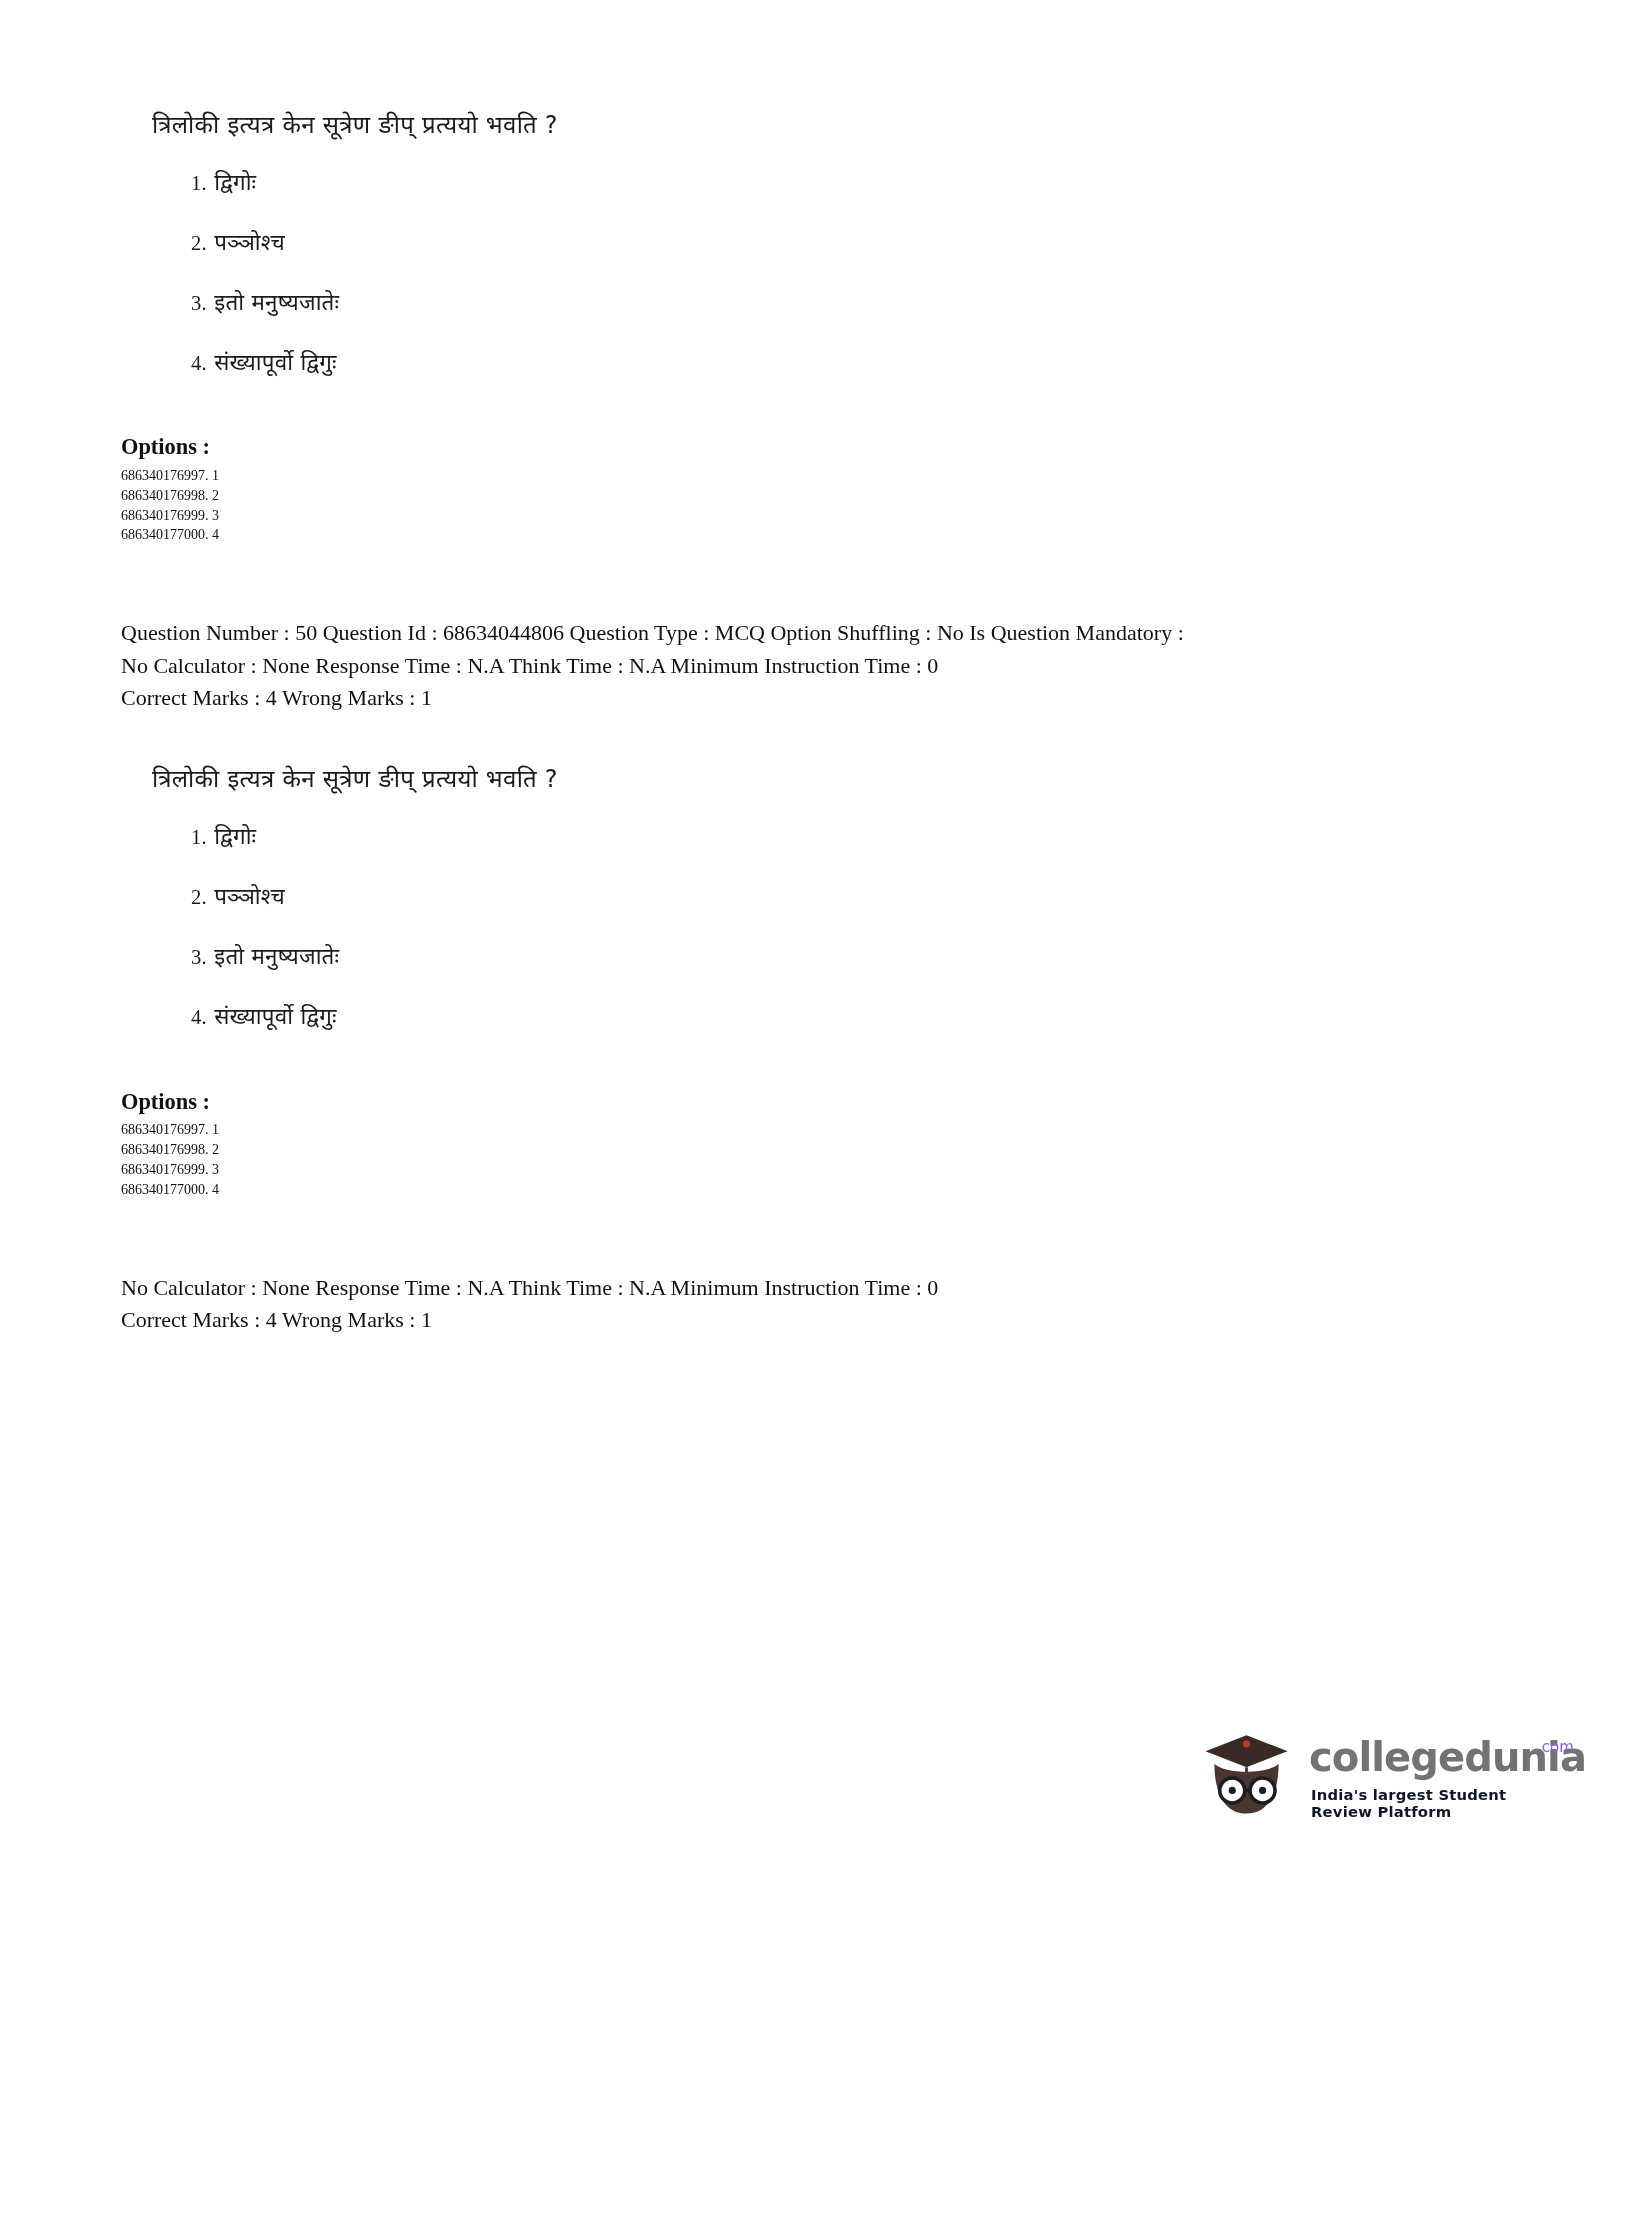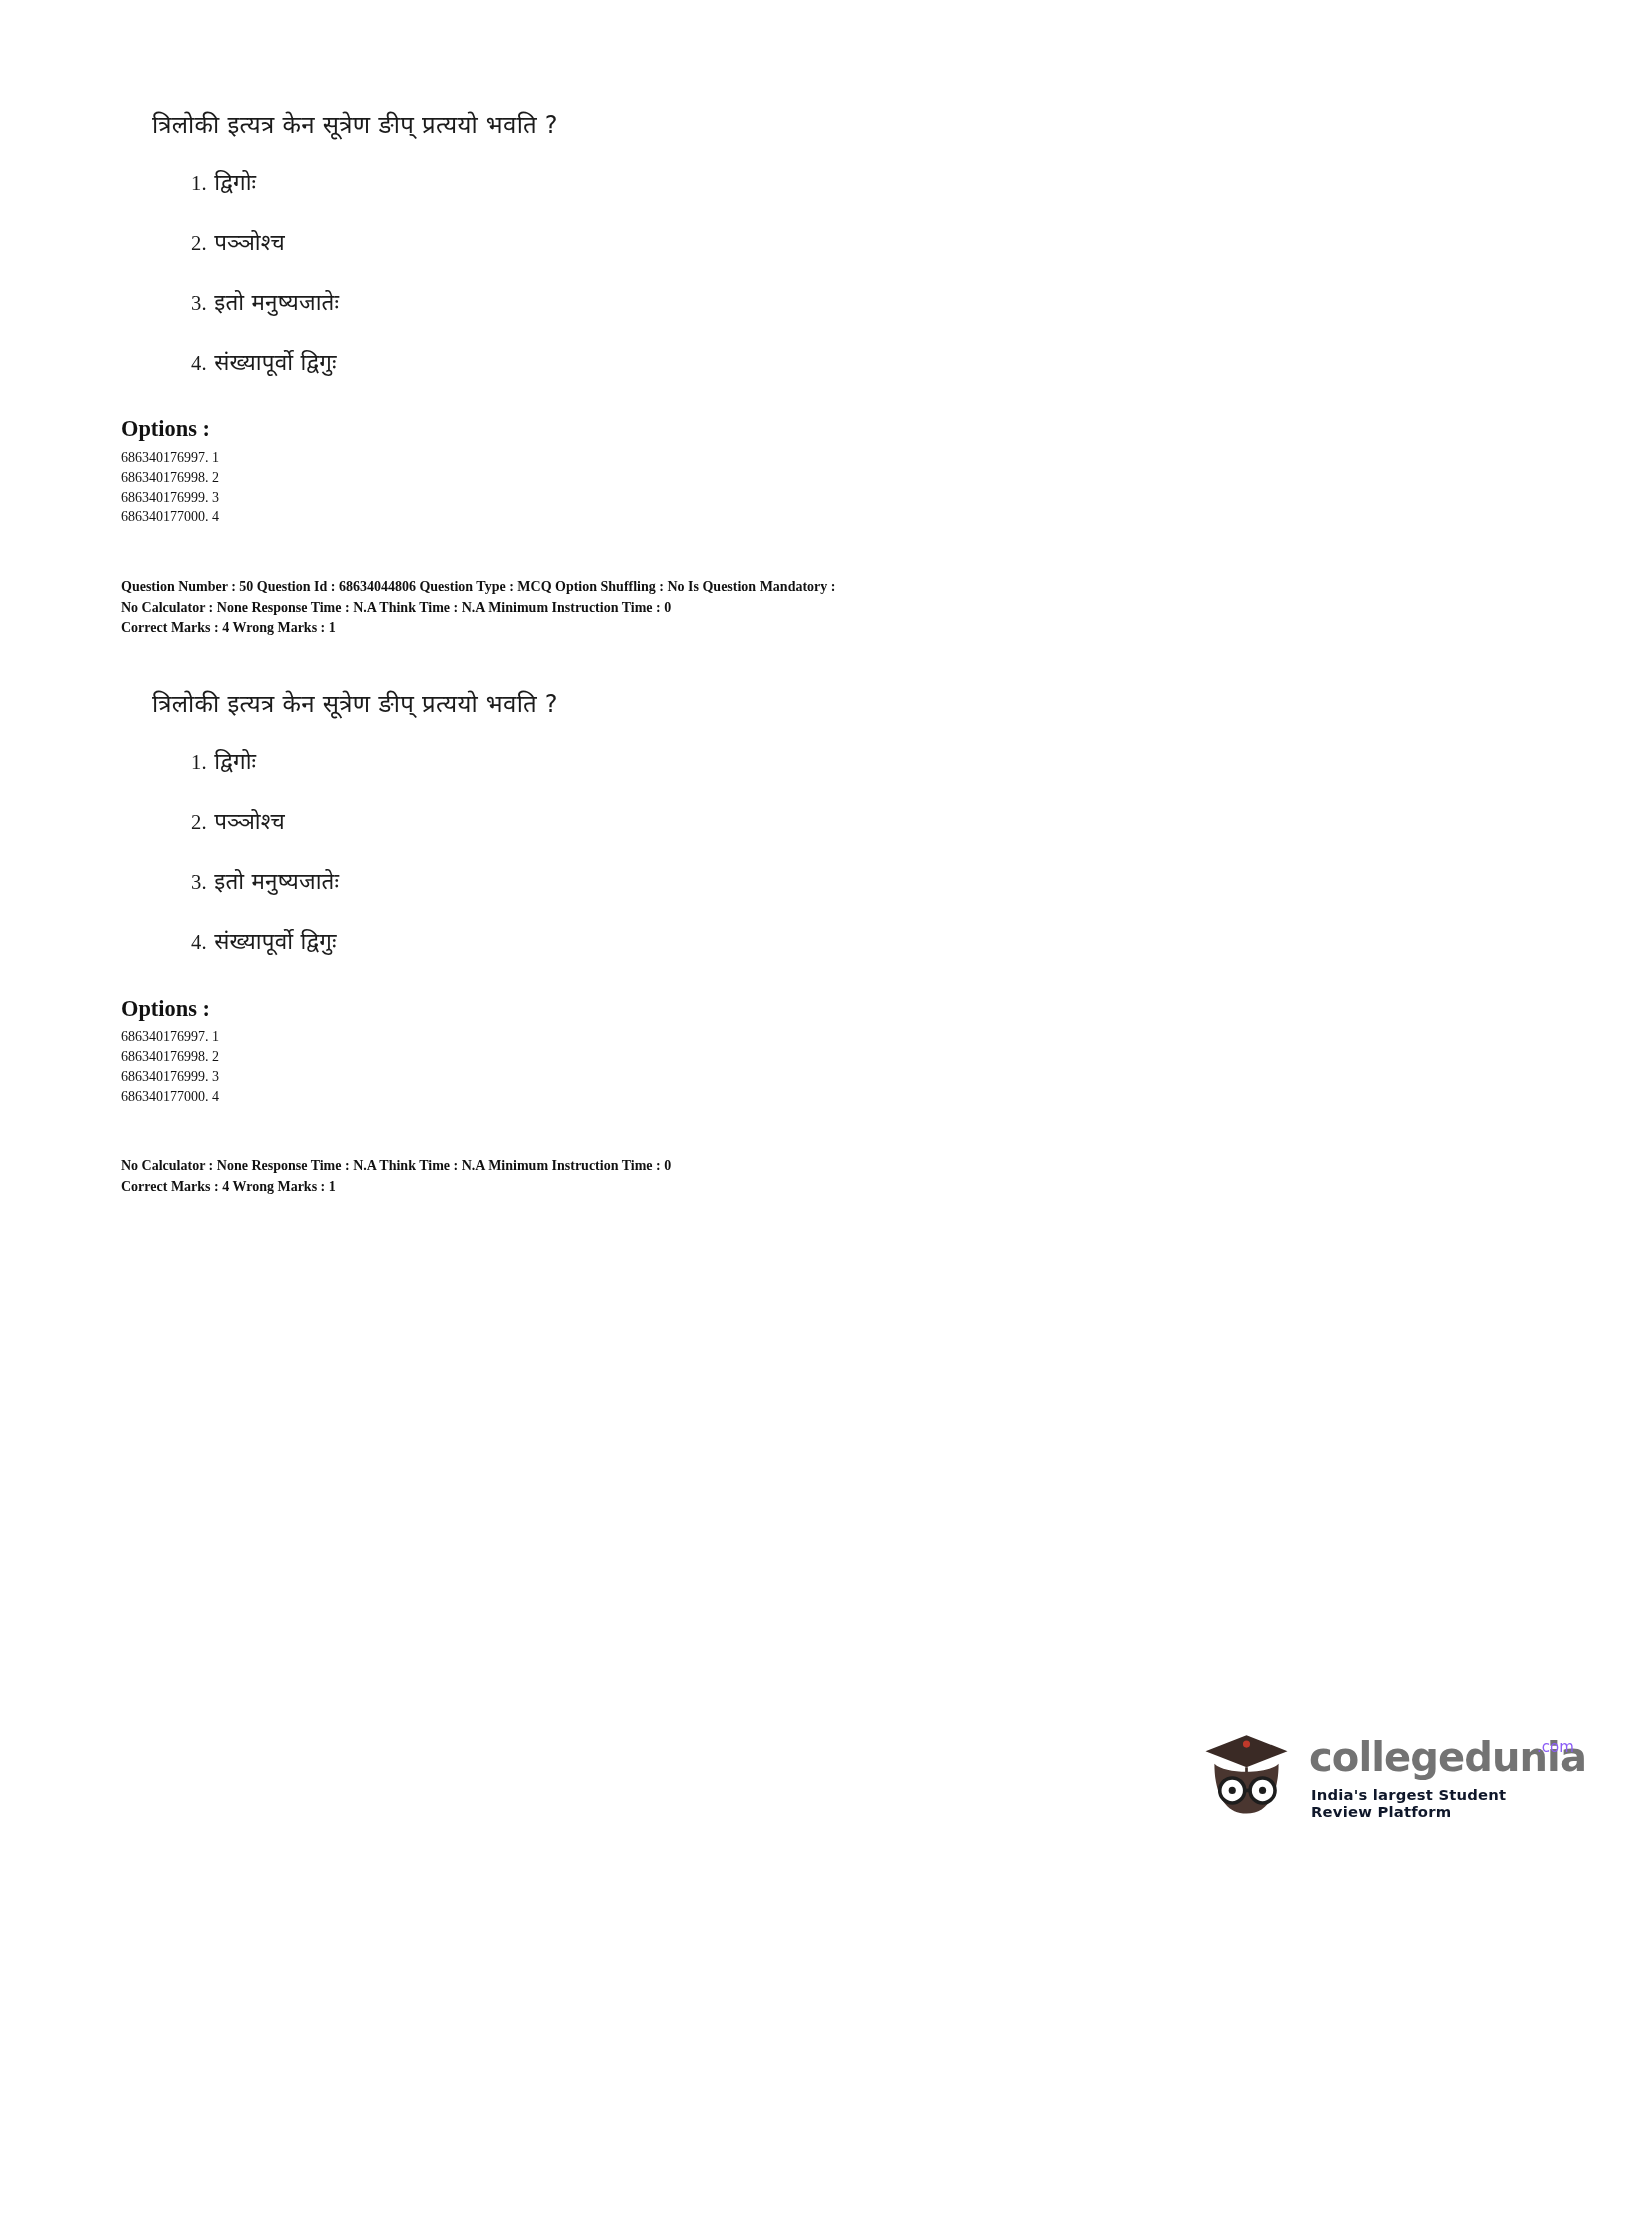--- a/index.html
+++ b/index.html
@@ -55,35 +55,35 @@
   }
   .qopt .num {
     font-family: "Liberation Serif", serif;
     font-size: 20.6px;
   }
 
   
   .options-title {
     font-weight: bold;
     font-size: 22.4px;
-    margin-top: 38px;
+    margin-top: 56px;
     margin-bottom: 5.4px;
     font-family: "Liberation Serif", serif;
   }
   .option-line {
     font-size: 14px;
     line-height: 1.42;
     font-family: "Liberation Serif", serif;
   }
 
   
   .meta {
-    margin-top: 50px;
-    font-weight: bold;
-    font-size: 14px;
+    margin-top: 72px;
+    font-weight: normal;
+    font-size: 22px;
     line-height: 1.47;
     font-family: "Liberation Serif", serif;
     max-width: 1415px;
   }
   .meta .line2 { display: block; }
   .meta .marks { display: block; }
 
   .gap-lg { height: 47px; }
 
   

